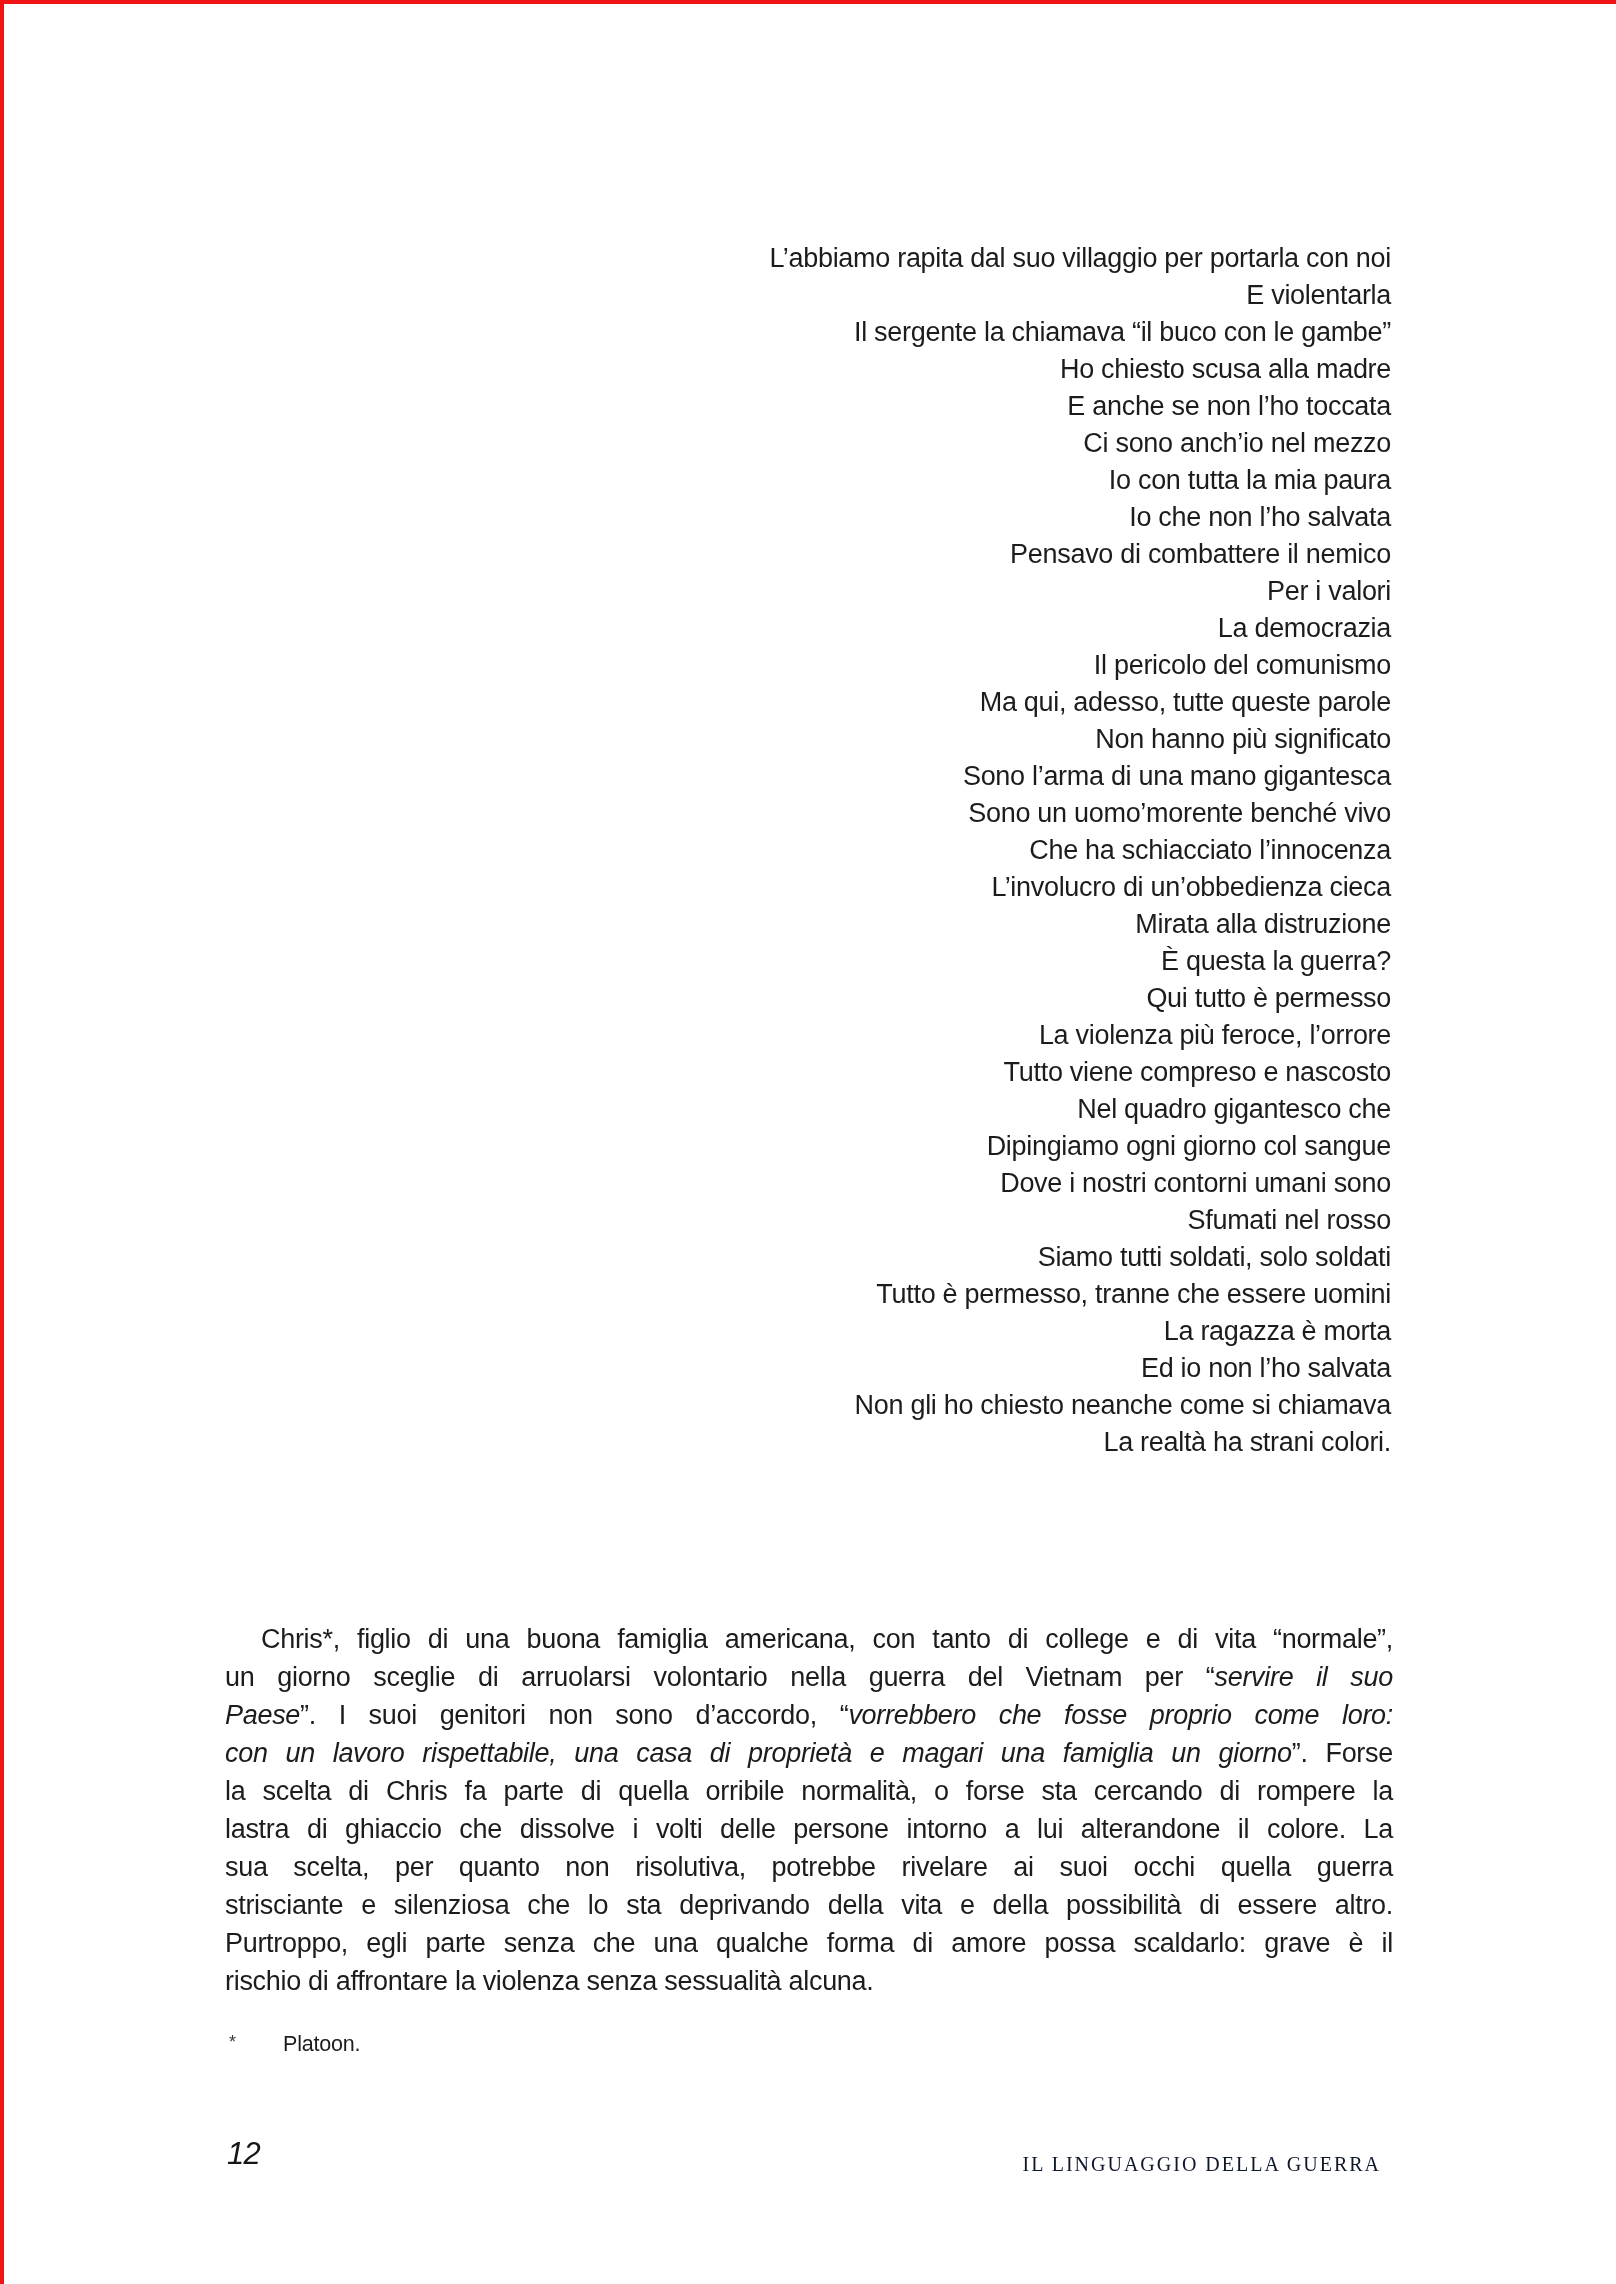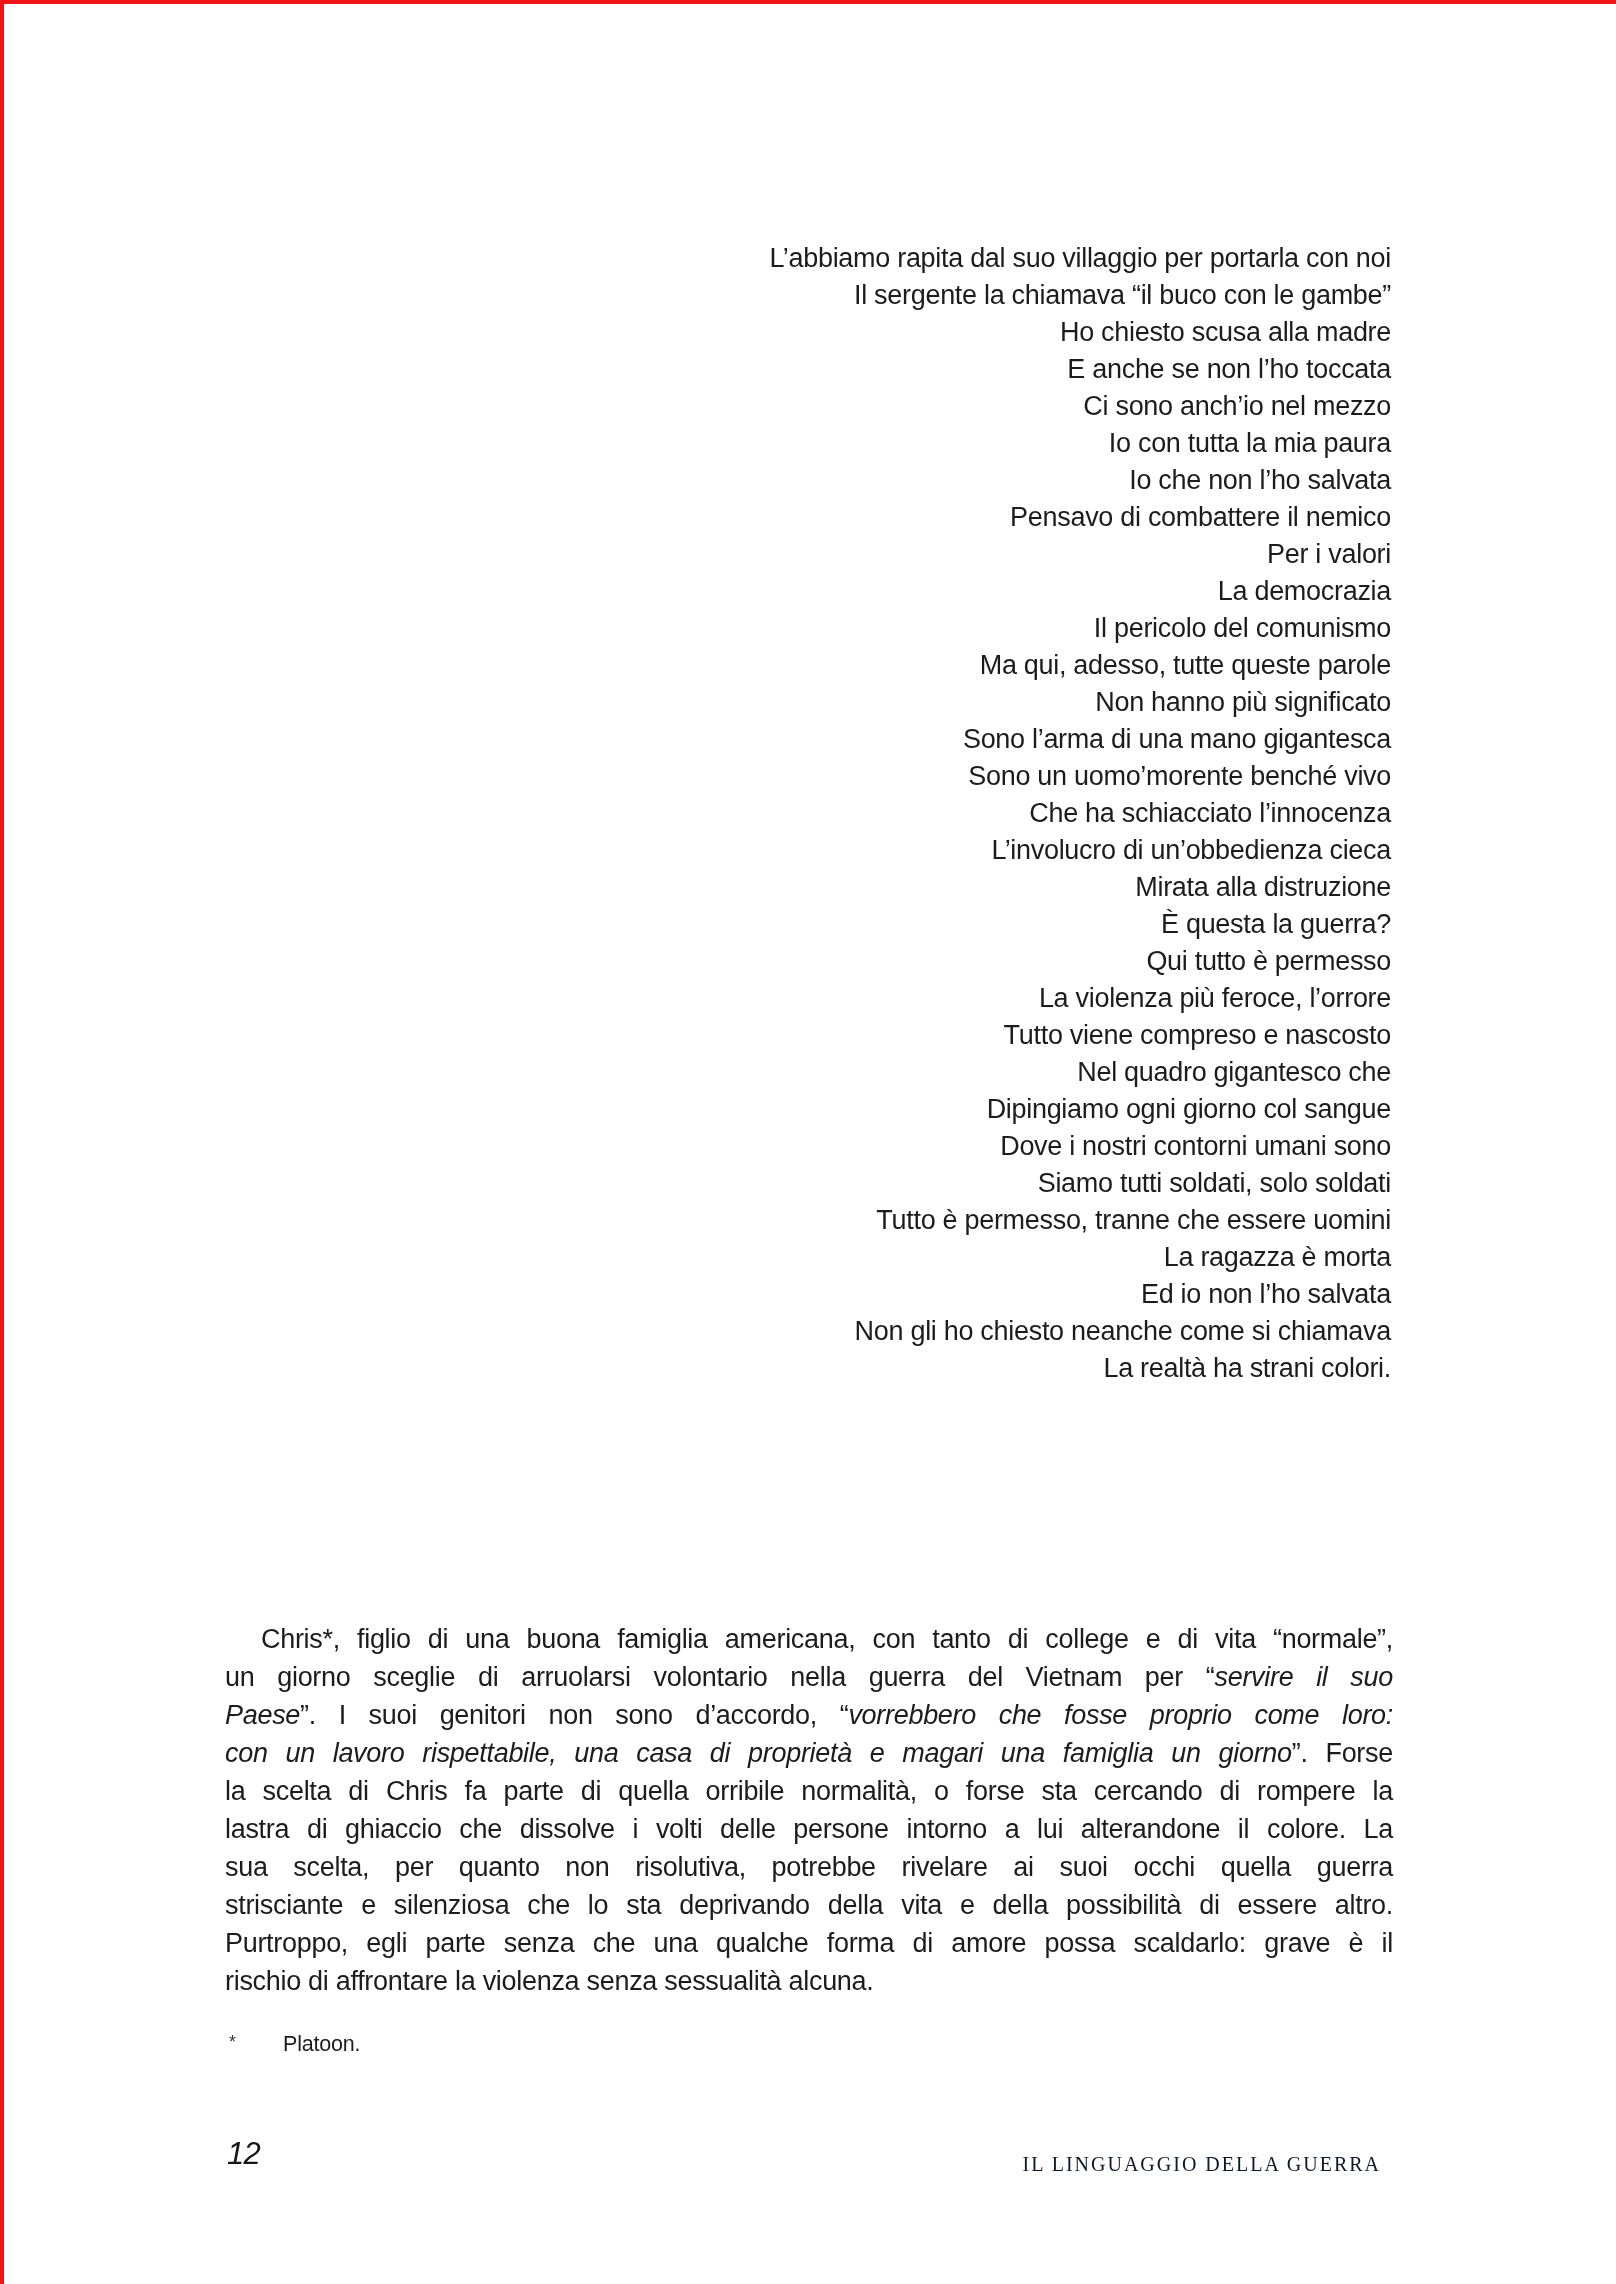--- a/index.html
+++ b/index.html
@@ -47,20 +47,21 @@
   }
 </style>
 </head>
 <body>
 
 <div class="edge-left"></div>
 <div class="edge-top"></div>
 
 <div id="poem">
     <div class="poem-line">L’abbiamo rapita dal suo villaggio per portarla con noi</div>
+    <div class="poem-line">E violentarla</div>
     <div class="poem-line">Il sergente la chiamava “il buco con le gambe”</div>
     <div class="poem-line">Ho chiesto scusa alla madre</div>
     <div class="poem-line">E anche se non l’ho toccata</div>
     <div class="poem-line">Ci sono anch’io nel mezzo</div>
     <div class="poem-line">Io con tutta la mia paura</div>
     <div class="poem-line">Io che non l’ho salvata</div>
     <div class="poem-line">Pensavo di combattere il nemico</div>
     <div class="poem-line">Per i valori</div>
     <div class="poem-line">La democrazia</div>
     <div class="poem-line">Il pericolo del comunismo</div>
@@ -71,20 +72,21 @@
     <div class="poem-line">Che ha schiacciato l’innocenza</div>
     <div class="poem-line">L’involucro di un’obbedienza cieca</div>
     <div class="poem-line">Mirata alla distruzione</div>
     <div class="poem-line">È questa la guerra?</div>
     <div class="poem-line">Qui tutto è permesso</div>
     <div class="poem-line">La violenza più feroce, l’orrore</div>
     <div class="poem-line">Tutto viene compreso e nascosto</div>
     <div class="poem-line">Nel quadro gigantesco che</div>
     <div class="poem-line">Dipingiamo ogni giorno col sangue</div>
     <div class="poem-line">Dove i nostri contorni umani sono</div>
+    <div class="poem-line">Sfumati nel rosso</div>
     <div class="poem-line">Siamo tutti soldati, solo soldati</div>
     <div class="poem-line">Tutto è permesso, tranne che essere uomini</div>
     <div class="poem-line">La ragazza è morta</div>
     <div class="poem-line">Ed io non l’ho salvata</div>
     <div class="poem-line">Non gli ho chiesto neanche come si chiamava</div>
     <div class="poem-line">La realtà ha strani colori.</div>
   </div>
 
 <div id="para">
     <div class="para-line first"><span>Chris*, figlio di una buona famiglia americana, con tanto di college e di vita “normale”,</span></div>

